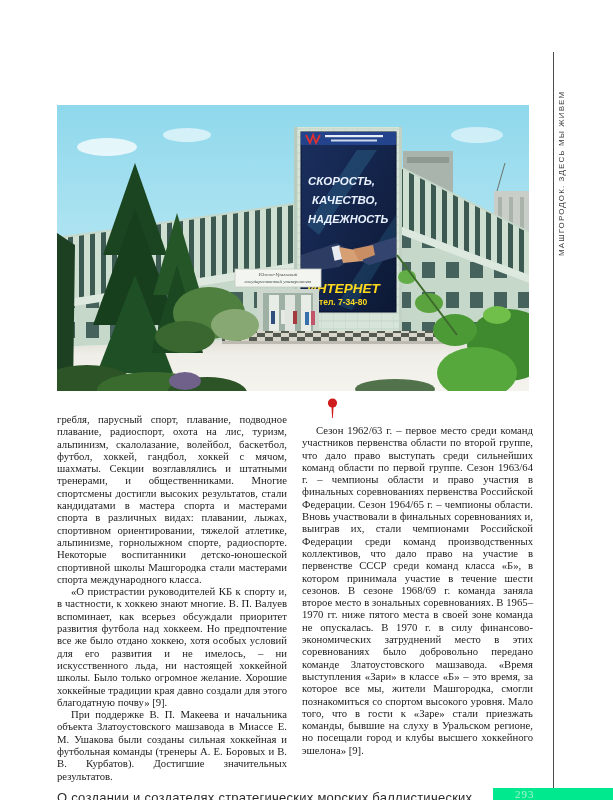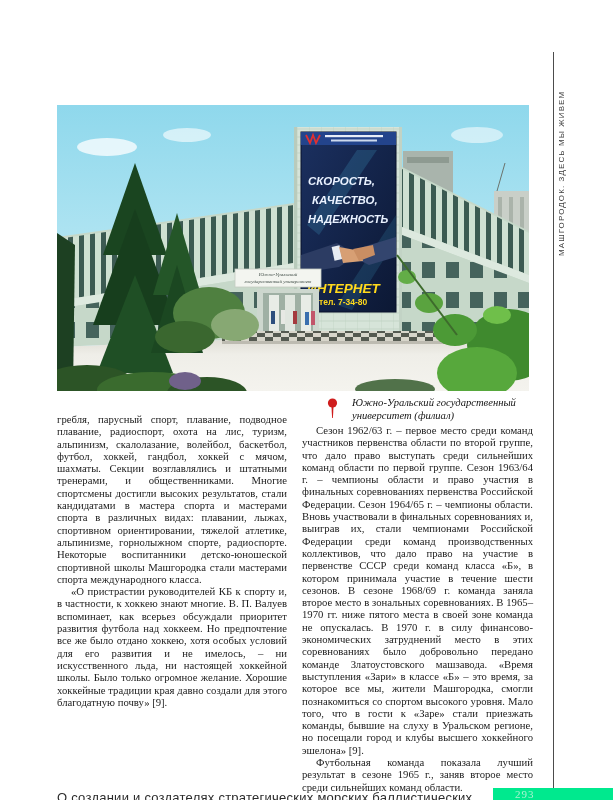--- a/index.html
+++ b/index.html
@@ -203,33 +203,29 @@
   <div class="margin-rule"></div>
   <div class="vertical-label">МАШГОРОДОК. ЗДЕСЬ МЫ ЖИВЕМ</div>
 
   <div class="caption">
     <span class="pin">
       <svg width="11" height="21" viewBox="0 0 11 21">
         <circle cx="5.5" cy="5" r="4.6" fill="#cf1d1d"></circle>
         <polygon points="4.5,9 6.5,9 5.9,20 5.1,20" fill="#cf1d1d"></polygon>
       </svg>
     </span>
-    <div class="cap-text">
-      <div>Южно-Уральский государственный</div>
-      <div>университет (филиал)</div>
-    </div>
   </div>
 
   <div class="col col-left" lang="ru">
       <p>гребля, парусный спорт, плавание, подводное плавание, радиоспорт, охота на лис, туризм, альпинизм, скалолазание, волейбол, баскетбол, футбол, хоккей, гандбол, хоккей с мячом, шахматы. Секции возглавлялись и штатными тренерами, и общественниками. Многие спортсмены достигли высоких результатов, стали кандидатами в мастера спорта и мастерами спорта в различных видах: плавании, лыжах, спортивном ориентировании, тяжелой атлетике, альпинизме, горнолыжном спорте, радиоспорте. Некоторые воспитанники детско-юношеской спортивной школы Машгородка стали мастерами спорта международного класса.</p>
       <p class="indent">«О пристрастии руководителей КБ к спорту и, в частности, к хоккею знают многие. В. П. Валуев вспоминает, как всерьез обсуждали приоритет развития футбола над хоккеем. Но предпочтение все же было отдано хоккею, хотя особых условий для его развития и не имелось, – ни искусственного льда, ни настоящей хоккейной школы. Было только огромное желание. Хорошие хоккейные традиции края давно создали для этого благодатную почву» [9].</p>
+      <p class="indent">При поддержке В. П. Макеева и начальника объекта Златоустовского машзавода в Миассе Е. М. Ушакова были созданы сильная хоккейная и футбольная команды (тренеры А. Е. Боровых и В. В. Курбатов). Достигшие значительных результатов.</p>
     </div>
   <div class="col col-right" lang="ru">
       <p class="indent">Сезон 1962/63 г. – первое место среди команд участников первенства области по второй группе, что дало право выступать среди сильнейших команд области по первой группе. Сезон 1963/64 г. – чемпионы области и право участия в финальных соревнованиях первенства Российской Федерации. Сезон 1964/65 г. – чемпионы области. Вновь участвовали в финальных соревнованиях и, выиграв их, стали чемпионами Российской Федерации среди команд производственных коллективов, что дало право на участие в первенстве СССР среди команд класса «Б», в котором принимала участие в течение шести сезонов. В сезоне 1968/69 г. команда заняла второе место в зональных соревнованиях. В 1965–1970 гг. ниже пятого места в своей зоне команда не опускалась. В 1970 г. в силу финансово-экономических затруднений место в этих соревнованиях было добровольно передано команде Златоустовского машзавода. «Время выступления «Зари» в классе «Б» – это время, за которое все мы, жители Машгородка, смогли познакомиться со спортом высокого уровня. Мало того, что в гости к «Заре» стали приезжать команды, бывшие на слуху в Уральском регионе, но посещали город и клубы высшего хоккейного эшелона» [9].</p>
-      <p class="indent">Футбольная команда показала лучший результат в сезоне 1965 г., заняв второе место среди сильнейших команд области.</p>
     </div>
 
   <div class="footer-text">О создании и создателях стратегических морских баллистических ракет и ракетных комплексов СССР и России</div>
   <div class="page-badge" style="background: rgb(0, 233, 142);">
     <span>293</span>
   </div>
 
 </div>
 
 </body></html>

